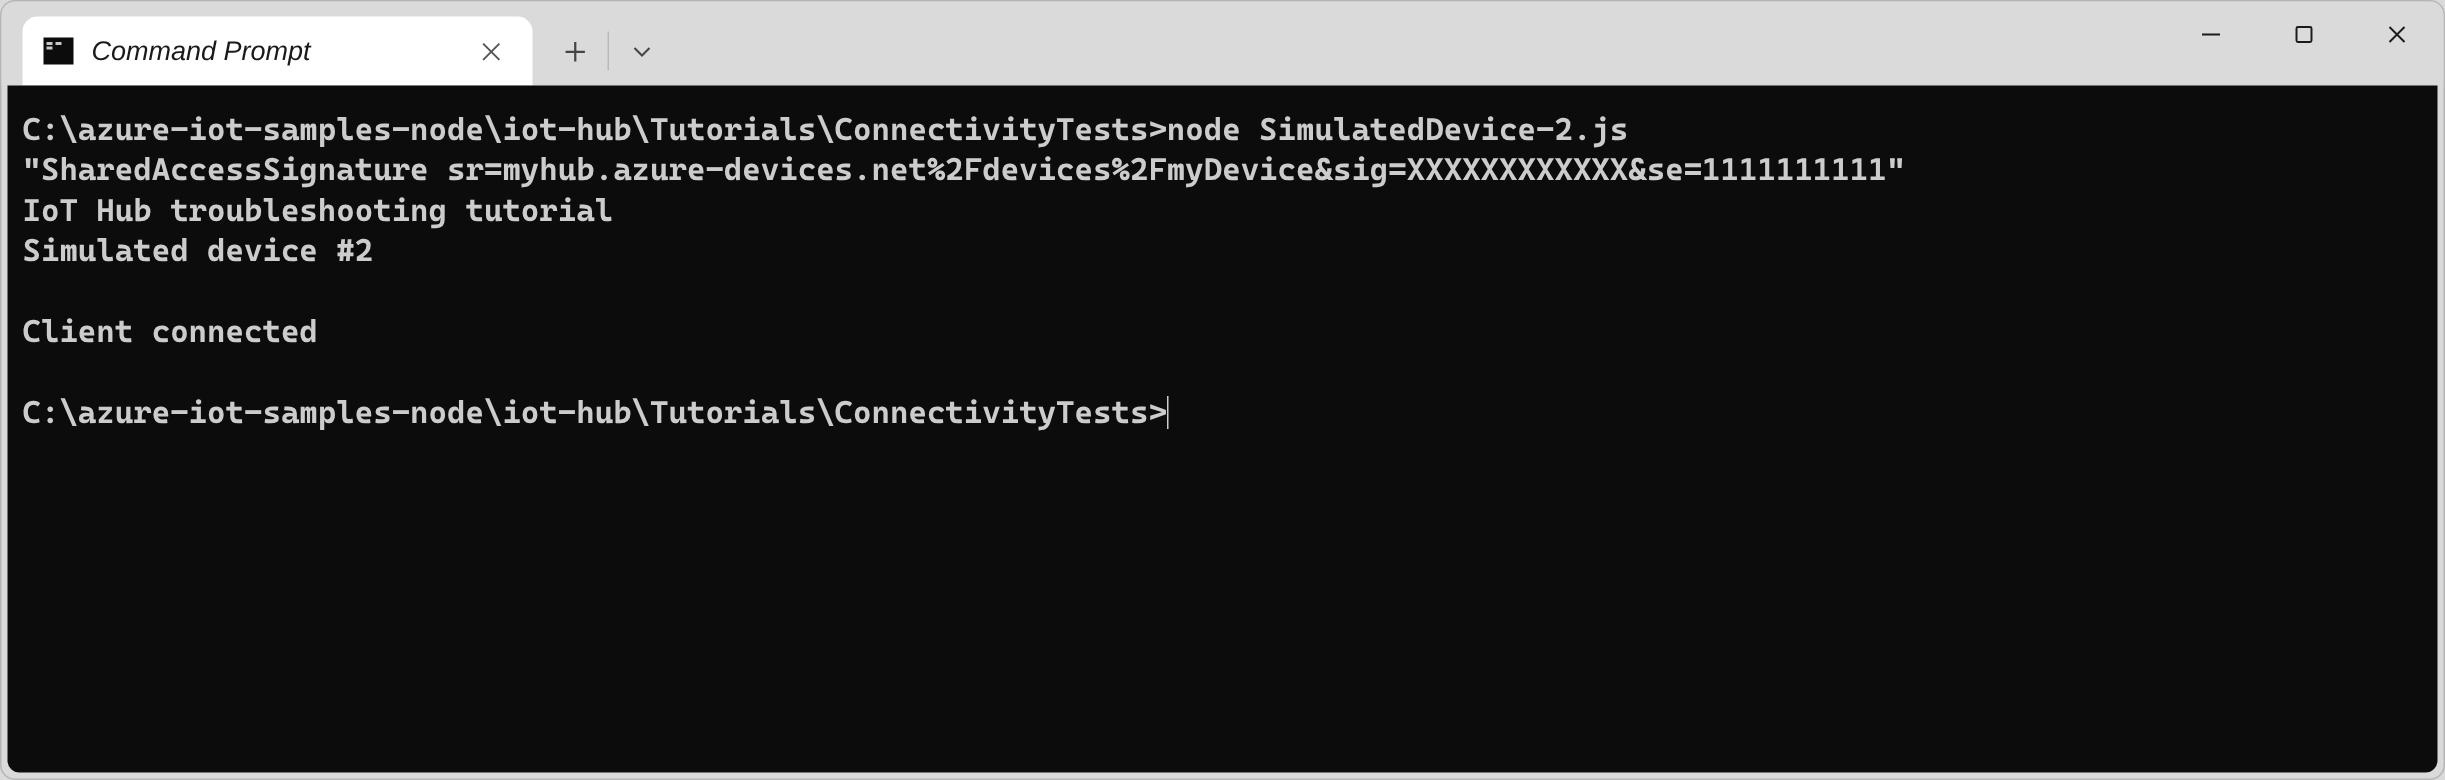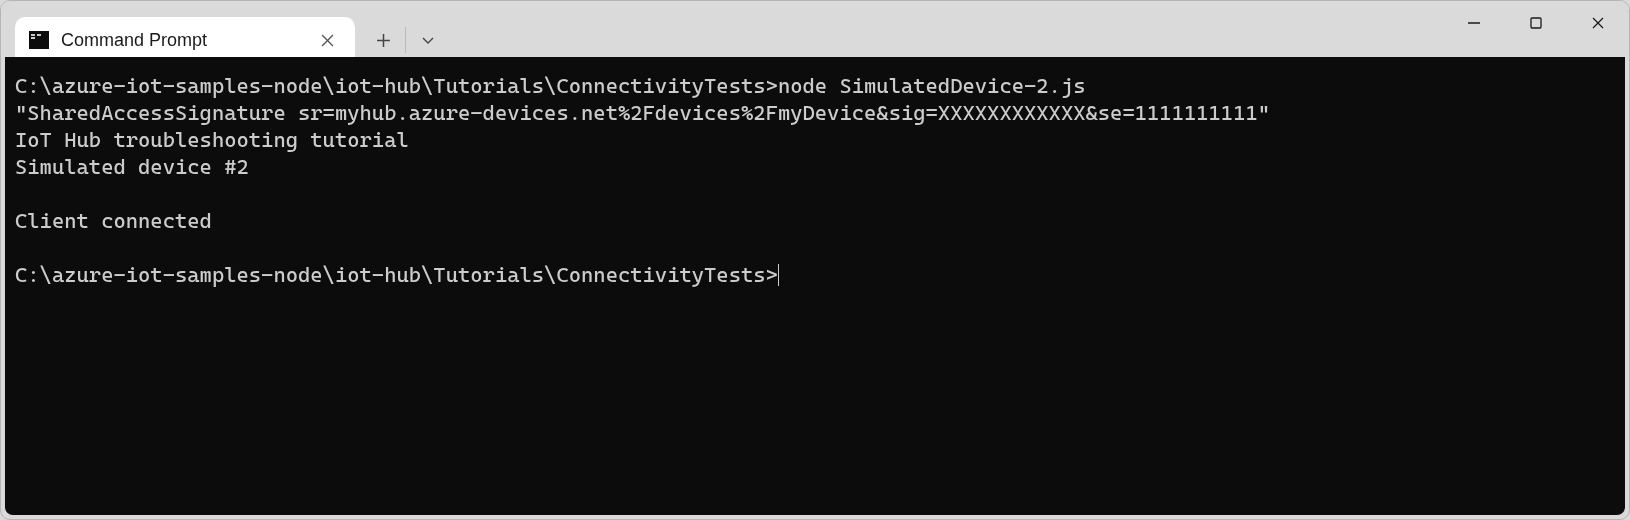--- a/index.html
+++ b/index.html
@@ -18,24 +18,25 @@
     border-radius: 10px;
     box-sizing: border-box;
     position: relative;
     overflow: hidden;
     border: 1px solid #b5b5b5;
   }
   .titlebar {
     height: 56px;
     background: #dadada;
     display: flex;
-    align-items: center;
+    align-items: flex-end;
     position: relative;
     padding-top: 22px;
     box-sizing: border-box;
+    font-style: italic;
   }
   .tab {
     margin-left: 14px;
     height: 46px;
     width: 340px;
     background: #ffffff;
     border-radius: 10px 10px 0 0;
     display: flex;
     align-items: center;
     padding: 0 14px;
@@ -127,20 +128,21 @@
     background: #0c0c0c;
     color: #cccccc;
     font-family: "Cascadia Mono", "Consolas", monospace;
     font-size: 21px;
     line-height: 27px;
     padding: 16px 10px 20px 10px;
     box-sizing: border-box;
     white-space: pre;
     border-radius: 0 0 8px 8px;
     overflow: hidden;
+    font-weight: bold;
   }
   .cursor {
     display: inline-block;
     width: 1.5px;
     height: 22px;
     background: #cccccc;
     vertical-align: text-bottom;
     margin-bottom: 1px;
   }
 </style>

